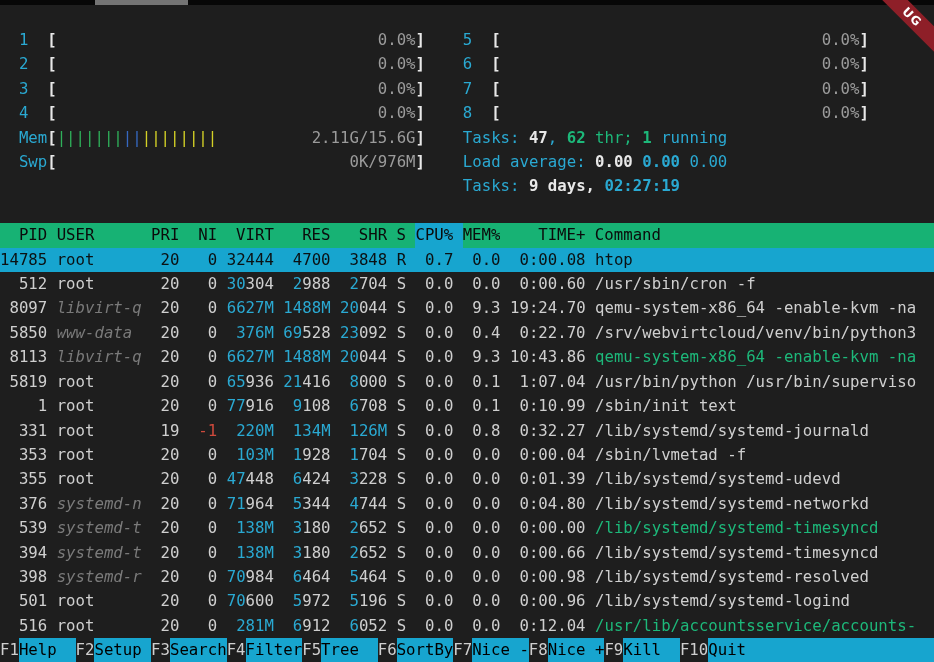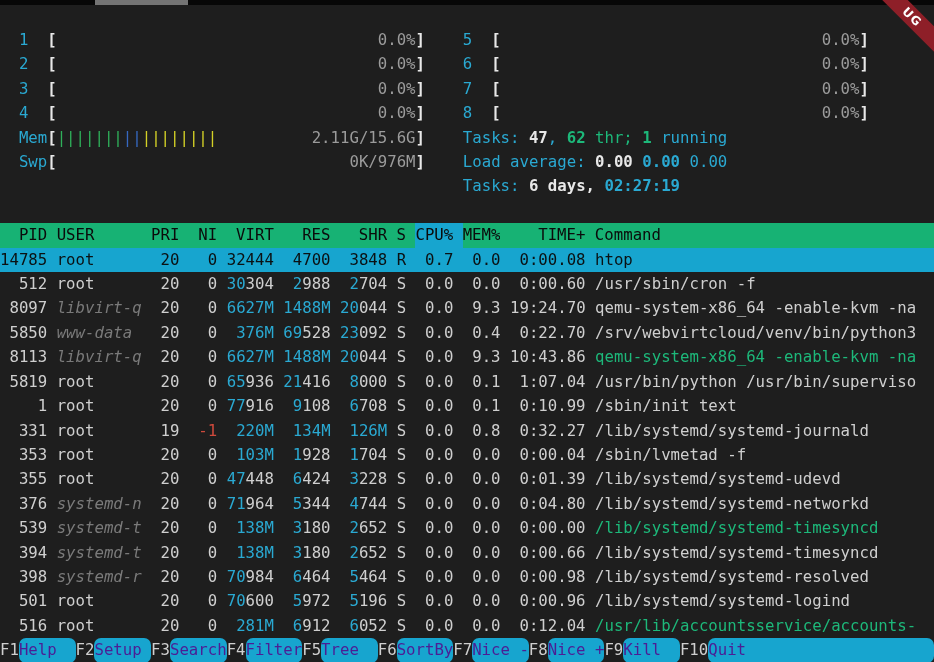--- a/index.html
+++ b/index.html
@@ -35,41 +35,41 @@
   .thead{background:var(--hdr);}
   .thead .cell{color:#0b0b0b;}
   .thead .cell.sort, .thead .sp.sort{background:var(--sel);}
   .thead .sp{display:inline-block;}
   .row.sel{background:var(--sel);}
   .row.sel span{color:#0b1113 !important;}
   .fkeybar{display:flex;height:var(--lh);line-height:var(--lh);white-space:pre;}
   .fitem{display:inline-flex;}
   .fitem.grow{flex:1;justify-content:flex-end;}
   .fkey{color:var(--fg);}
-  .flabel{display:inline-block;width:6ch;background:var(--sel);color:#4c1d95;overflow:hidden;border-radius:7px;}
+  .flabel{display:inline-block;width:6ch;background:var(--sel);color:#000000;overflow:hidden;}
   .fitem.grow .flabel{flex:1;width:auto;}
 </style>
 </head>
 <body>
 
 <div class="screen">
   <div class="topstrip">
     <div class="tabmark"></div>
   </div>
   <div class="ribbon">
     <span>UG</span>
   </div>
   <div class="lines" id="lines">
       <div class="line"><span>  </span><span class="c-cyan cell" style="width: 3ch;">1</span><span class="c-white b">[</span><span class="meter-inner"><span class="c-gray" style="margin-left: auto;">0.0%</span></span><span class="c-white b">]</span><span>    </span><span class="c-cyan cell" style="width: 3ch;">5</span><span class="c-white b">[</span><span class="meter-inner"><span class="c-gray" style="margin-left: auto;">0.0%</span></span><span class="c-white b">]</span></div>
       <div class="line"><span>  </span><span class="c-cyan cell" style="width: 3ch;">2</span><span class="c-white b">[</span><span class="meter-inner"><span class="c-gray" style="margin-left: auto;">0.0%</span></span><span class="c-white b">]</span><span>    </span><span class="c-cyan cell" style="width: 3ch;">6</span><span class="c-white b">[</span><span class="meter-inner"><span class="c-gray" style="margin-left: auto;">0.0%</span></span><span class="c-white b">]</span></div>
       <div class="line"><span>  </span><span class="c-cyan cell" style="width: 3ch;">3</span><span class="c-white b">[</span><span class="meter-inner"><span class="c-gray" style="margin-left: auto;">0.0%</span></span><span class="c-white b">]</span><span>    </span><span class="c-cyan cell" style="width: 3ch;">7</span><span class="c-white b">[</span><span class="meter-inner"><span class="c-gray" style="margin-left: auto;">0.0%</span></span><span class="c-white b">]</span></div>
       <div class="line"><span>  </span><span class="c-cyan cell" style="width: 3ch;">4</span><span class="c-white b">[</span><span class="meter-inner"><span class="c-gray" style="margin-left: auto;">0.0%</span></span><span class="c-white b">]</span><span>    </span><span class="c-cyan cell" style="width: 3ch;">8</span><span class="c-white b">[</span><span class="meter-inner"><span class="c-gray" style="margin-left: auto;">0.0%</span></span><span class="c-white b">]</span></div>
       <div class="line"><span>  </span><span class="c-cyan cell" style="width: 3ch;">Mem</span><span class="c-white b">[</span><span class="meter-inner between"><span><span class="pipe-green">|||||||</span><span class="pipe-blue">||</span><span class="pipe-yellow">||||||||</span></span><span class="c-gray">2.11G/15.6G</span></span><span class="c-white b">]</span><span>    </span><span class="c-cyan">Tasks: </span><span class="b c-white">47</span><span class="c-cyan">, </span><span class="b c-green">62</span><span class="c-green"> thr; </span><span class="b c-green">1</span><span class="c-cyan"> running</span></div>
       <div class="line"><span>  </span><span class="c-cyan cell" style="width: 3ch;">Swp</span><span class="c-white b">[</span><span class="meter-inner"><span class="c-gray" style="margin-left: auto;">0K/976M</span></span><span class="c-white b">]</span><span>    </span><span class="c-cyan">Load average: </span><span class="b c-white">0.00</span><span> </span><span class="b c-cyan">0.00</span><span> </span><span class="c-cyan">0.00</span></div>
-      <div class="line"><span>                                                 </span><span class="c-cyan">Tasks: </span><span class="b c-white">6 days, </span><span class="b c-cyan">02:27:19</span></div>
+      <div class="line"><span>                                                 </span><span class="c-cyan">Tasks: </span><span class="b c-white">9 days, </span><span class="b c-cyan">02:27:19</span></div>
       <div class="line"></div>
       <div class="line thead"><span class="cell r" style="width: 5ch;">PID</span><span class="sp" style="width: 1ch;"> </span><span class="cell" style="width: 9ch;">USER</span><span class="sp" style="width: 1ch;"> </span><span class="cell r" style="width: 3ch;">PRI</span><span class="sp" style="width: 1ch;"> </span><span class="cell r" style="width: 3ch;">NI</span><span class="sp" style="width: 1ch;"> </span><span class="cell r" style="width: 5ch;">VIRT</span><span class="sp" style="width: 1ch;"> </span><span class="cell r" style="width: 5ch;">RES</span><span class="sp" style="width: 1ch;"> </span><span class="cell r" style="width: 5ch;">SHR</span><span class="sp" style="width: 1ch;"> </span><span class="cell" style="width: 1ch;">S</span><span class="sp" style="width: 1ch;"> </span><span class="cell r sort" style="width: 4ch;">CPU%</span><span class="sp sort" style="width: 1ch;"> </span><span class="cell r" style="width: 4ch;">MEM%</span><span class="sp" style="width: 1ch;"> </span><span class="cell r" style="width: 8ch;">TIME+</span><span class="sp" style="width: 1ch;"> </span><span class="cell" style="width: 35ch;">Command</span></div>
       <div class="line row sel"><span class="cell r" style="width: 5ch;">14785</span><span> </span><span class="cell" style="width: 9ch;">root</span><span> </span><span class="cell r" style="width: 3ch;">20</span><span> </span><span class="cell r" style="width: 3ch;">0</span><span> </span><span class="cell r" style="width: 5ch;"><span class="c-cyan">32</span><span>444</span></span><span> </span><span class="cell r" style="width: 5ch;"><span class="c-cyan">4</span><span>700</span></span><span> </span><span class="cell r" style="width: 5ch;"><span class="c-cyan">3</span><span>848</span></span><span> </span><span class="cell" style="width: 1ch;">R</span><span> </span><span class="cell r" style="width: 4ch;">0.7</span><span> </span><span class="cell r" style="width: 4ch;">0.0</span><span> </span><span class="cell r" style="width: 8ch;">0:00.08</span><span> </span><span class="cell" style="width: 35ch;">htop</span></div>
       <div class="line row"><span class="cell r" style="width: 5ch;">512</span><span> </span><span class="cell" style="width: 9ch;">root</span><span> </span><span class="cell r" style="width: 3ch;">20</span><span> </span><span class="cell r" style="width: 3ch;">0</span><span> </span><span class="cell r" style="width: 5ch;"><span class="c-cyan">30</span><span>304</span></span><span> </span><span class="cell r" style="width: 5ch;"><span class="c-cyan">2</span><span>988</span></span><span> </span><span class="cell r" style="width: 5ch;"><span class="c-cyan">2</span><span>704</span></span><span> </span><span class="cell" style="width: 1ch;">S</span><span> </span><span class="cell r" style="width: 4ch;">0.0</span><span> </span><span class="cell r" style="width: 4ch;">0.0</span><span> </span><span class="cell r" style="width: 8ch;">0:00.60</span><span> </span><span class="cell" style="width: 35ch;">/usr/sbin/cron -f</span></div>
       <div class="line row"><span class="cell r" style="width: 5ch;">8097</span><span> </span><span class="cell c-dim" style="width: 9ch;">libvirt-q</span><span> </span><span class="cell r" style="width: 3ch;">20</span><span> </span><span class="cell r" style="width: 3ch;">0</span><span> </span><span class="cell r" style="width: 5ch;"><span class="c-cyan">6627M</span></span><span> </span><span class="cell r" style="width: 5ch;"><span class="c-cyan">1488M</span></span><span> </span><span class="cell r" style="width: 5ch;"><span class="c-cyan">20</span><span>044</span></span><span> </span><span class="cell" style="width: 1ch;">S</span><span> </span><span class="cell r" style="width: 4ch;">0.0</span><span> </span><span class="cell r" style="width: 4ch;">9.3</span><span> </span><span class="cell r" style="width: 8ch;">19:24.70</span><span> </span><span class="cell" style="width: 35ch;">qemu-system-x86_64 -enable-kvm -na</span></div>
       <div class="line row"><span class="cell r" style="width: 5ch;">5850</span><span> </span><span class="cell c-dim" style="width: 9ch;">www-data</span><span> </span><span class="cell r" style="width: 3ch;">20</span><span> </span><span class="cell r" style="width: 3ch;">0</span><span> </span><span class="cell r" style="width: 5ch;"><span class="c-cyan">376M</span></span><span> </span><span class="cell r" style="width: 5ch;"><span class="c-cyan">69</span><span>528</span></span><span> </span><span class="cell r" style="width: 5ch;"><span class="c-cyan">23</span><span>092</span></span><span> </span><span class="cell" style="width: 1ch;">S</span><span> </span><span class="cell r" style="width: 4ch;">0.0</span><span> </span><span class="cell r" style="width: 4ch;">0.4</span><span> </span><span class="cell r" style="width: 8ch;">0:22.70</span><span> </span><span class="cell" style="width: 35ch;">/srv/webvirtcloud/venv/bin/python3</span></div>
       <div class="line row"><span class="cell r" style="width: 5ch;">8113</span><span> </span><span class="cell c-dim" style="width: 9ch;">libvirt-q</span><span> </span><span class="cell r" style="width: 3ch;">20</span><span> </span><span class="cell r" style="width: 3ch;">0</span><span> </span><span class="cell r" style="width: 5ch;"><span class="c-cyan">6627M</span></span><span> </span><span class="cell r" style="width: 5ch;"><span class="c-cyan">1488M</span></span><span> </span><span class="cell r" style="width: 5ch;"><span class="c-cyan">20</span><span>044</span></span><span> </span><span class="cell" style="width: 1ch;">S</span><span> </span><span class="cell r" style="width: 4ch;">0.0</span><span> </span><span class="cell r" style="width: 4ch;">9.3</span><span> </span><span class="cell r" style="width: 8ch;">10:43.86</span><span> </span><span class="cell c-green" style="width: 35ch;">qemu-system-x86_64 -enable-kvm -na</span></div>
       <div class="line row"><span class="cell r" style="width: 5ch;">5819</span><span> </span><span class="cell" style="width: 9ch;">root</span><span> </span><span class="cell r" style="width: 3ch;">20</span><span> </span><span class="cell r" style="width: 3ch;">0</span><span> </span><span class="cell r" style="width: 5ch;"><span class="c-cyan">65</span><span>936</span></span><span> </span><span class="cell r" style="width: 5ch;"><span class="c-cyan">21</span><span>416</span></span><span> </span><span class="cell r" style="width: 5ch;"><span class="c-cyan">8</span><span>000</span></span><span> </span><span class="cell" style="width: 1ch;">S</span><span> </span><span class="cell r" style="width: 4ch;">0.0</span><span> </span><span class="cell r" style="width: 4ch;">0.1</span><span> </span><span class="cell r" style="width: 8ch;">1:07.04</span><span> </span><span class="cell" style="width: 35ch;">/usr/bin/python /usr/bin/superviso</span></div>
       <div class="line row"><span class="cell r" style="width: 5ch;">1</span><span> </span><span class="cell" style="width: 9ch;">root</span><span> </span><span class="cell r" style="width: 3ch;">20</span><span> </span><span class="cell r" style="width: 3ch;">0</span><span> </span><span class="cell r" style="width: 5ch;"><span class="c-cyan">77</span><span>916</span></span><span> </span><span class="cell r" style="width: 5ch;"><span class="c-cyan">9</span><span>108</span></span><span> </span><span class="cell r" style="width: 5ch;"><span class="c-cyan">6</span><span>708</span></span><span> </span><span class="cell" style="width: 1ch;">S</span><span> </span><span class="cell r" style="width: 4ch;">0.0</span><span> </span><span class="cell r" style="width: 4ch;">0.1</span><span> </span><span class="cell r" style="width: 8ch;">0:10.99</span><span> </span><span class="cell" style="width: 35ch;">/sbin/init text</span></div>
       <div class="line row"><span class="cell r" style="width: 5ch;">331</span><span> </span><span class="cell" style="width: 9ch;">root</span><span> </span><span class="cell r" style="width: 3ch;">19</span><span> </span><span class="cell r c-red" style="width: 3ch;">-1</span><span> </span><span class="cell r" style="width: 5ch;"><span class="c-cyan">220M</span></span><span> </span><span class="cell r" style="width: 5ch;"><span class="c-cyan">134M</span></span><span> </span><span class="cell r" style="width: 5ch;"><span class="c-cyan">126M</span></span><span> </span><span class="cell" style="width: 1ch;">S</span><span> </span><span class="cell r" style="width: 4ch;">0.0</span><span> </span><span class="cell r" style="width: 4ch;">0.8</span><span> </span><span class="cell r" style="width: 8ch;">0:32.27</span><span> </span><span class="cell" style="width: 35ch;">/lib/systemd/systemd-journald</span></div>

